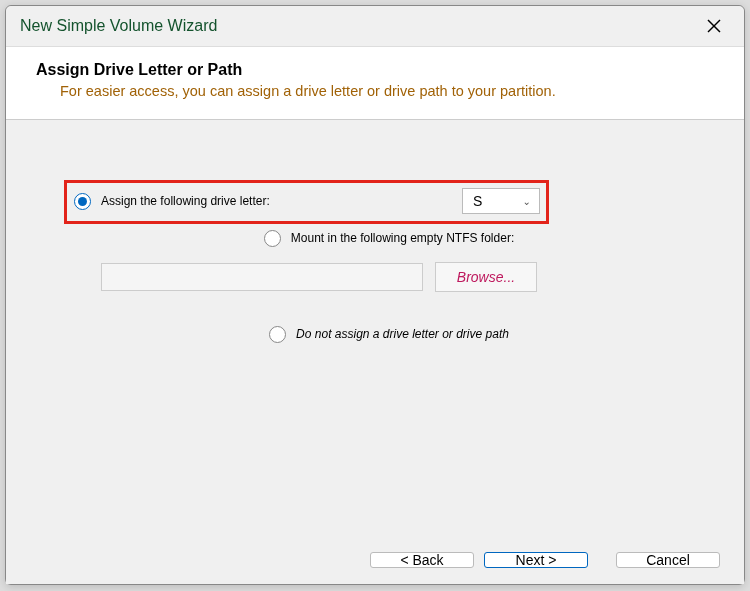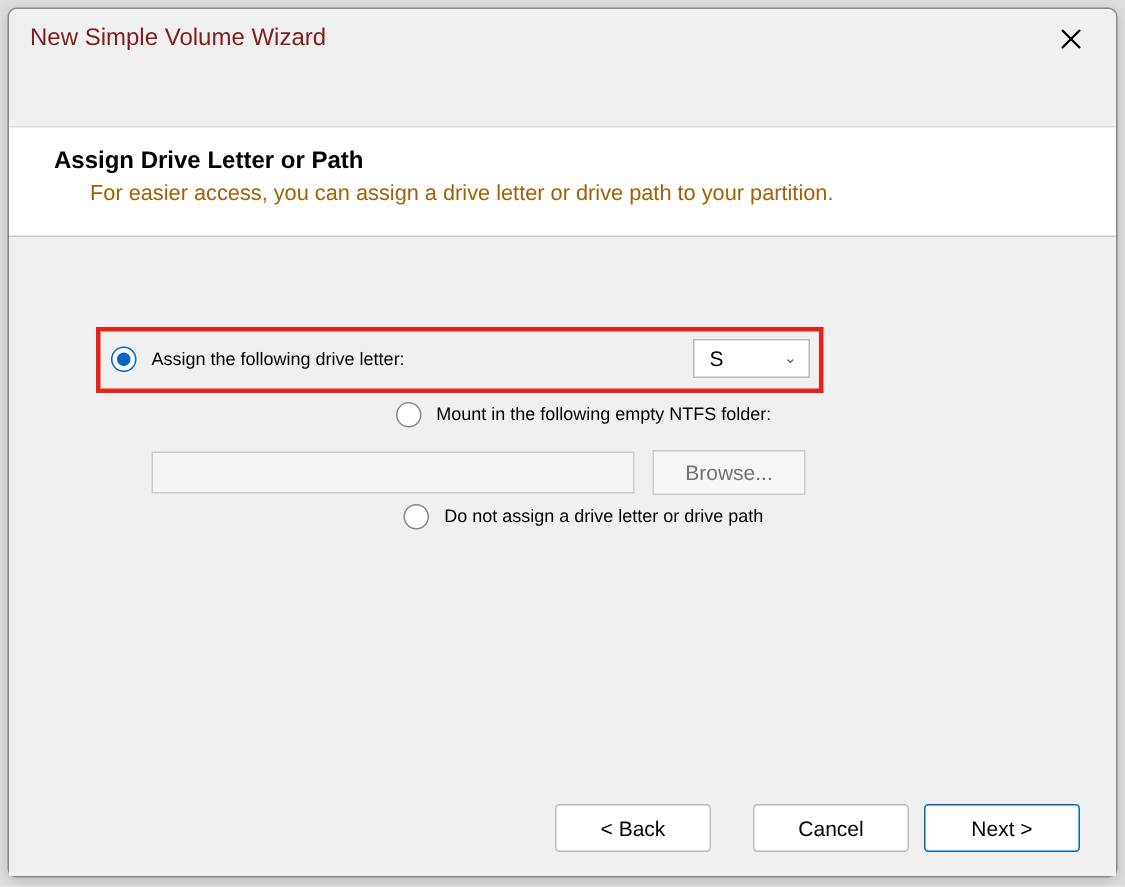--- a/index.html
+++ b/index.html
@@ -32,42 +32,41 @@
       display: flex;
       align-items: center;
       justify-content: space-between;
       padding: 6px 10px 6px 14px;
       background: #f0f0f0;
       border-top-left-radius: 6px;
       border-top-right-radius: 6px;
     }
     .titlebar-text {
       font-size: 16px;
-      color: #7f1d1d;
+      color: #14532d;
     }
     .close-btn {
       width: 40px;
       height: 28px;
       display: flex;
       align-items: center;
       justify-content: center;
       cursor: pointer;
     }
     .close-btn svg {
       width: 14px;
       height: 14px;
       stroke: #000;
       stroke-width: 1.5;
     }
     .header-panel {
       background: #fff;
       border-top: 1px solid #ddd;
       border-bottom: 1px solid #ccc;
       padding: 14px 30px 20px 30px;
-      margin-top: 38px;
     }
     .header-title {
       font-size: 16px;
       font-weight: bold;
       color: #000;
       margin-bottom: 4px;
     }
     .header-subtitle {
       font-size: 14.5px;
       color: #a16207;
@@ -165,39 +164,42 @@
       width: 322px;
       height: 28px;
       border: 1px solid #ccc;
       background: #f5f5f5;
     }
     .browse-btn {
       width: 102px;
       height: 30px;
       border: 1px solid #ccc;
       background: #f7f7f7;
-      color: #737373;
+      color: #be185d;
       font-size: 14px;
       display: flex;
       align-items: center;
       justify-content: center;
+      font-style: italic;
     }
     .row3 {
+      margin-top: 28px;
       margin-left: 8px;
+      font-style: italic;
     }
     .footer {
       padding: 10px 24px 16px 0;
       display: flex;
       justify-content: flex-end;
       gap: 10px;
       background: #f0f0f0;
     }
     .btn {
       width: 104px;
-      height: 32px;
+      height: 16px;
       border: 1px solid #bbb;
       background: #fff;
       font-size: 14px;
       color: #000;
       display: flex;
       align-items: center;
       justify-content: center;
       cursor: pointer;
       border-radius: 3px;
     }
@@ -252,17 +254,17 @@
     </div>
 
     <div class="option-row row3">
       <span class="radio"></span>
       <span class="option-label">Do not assign a drive letter or drive path</span>
     </div>
   </div>
 
   <div class="footer">
     <div class="btn">&lt; Back</div>
+    <div class="btn primary">Next &gt;</div>
     <div class="btn cancel">Cancel</div>
-    <div class="btn primary">Next &gt;</div>
   </div>
 
 </div>
 
 </body></html>

